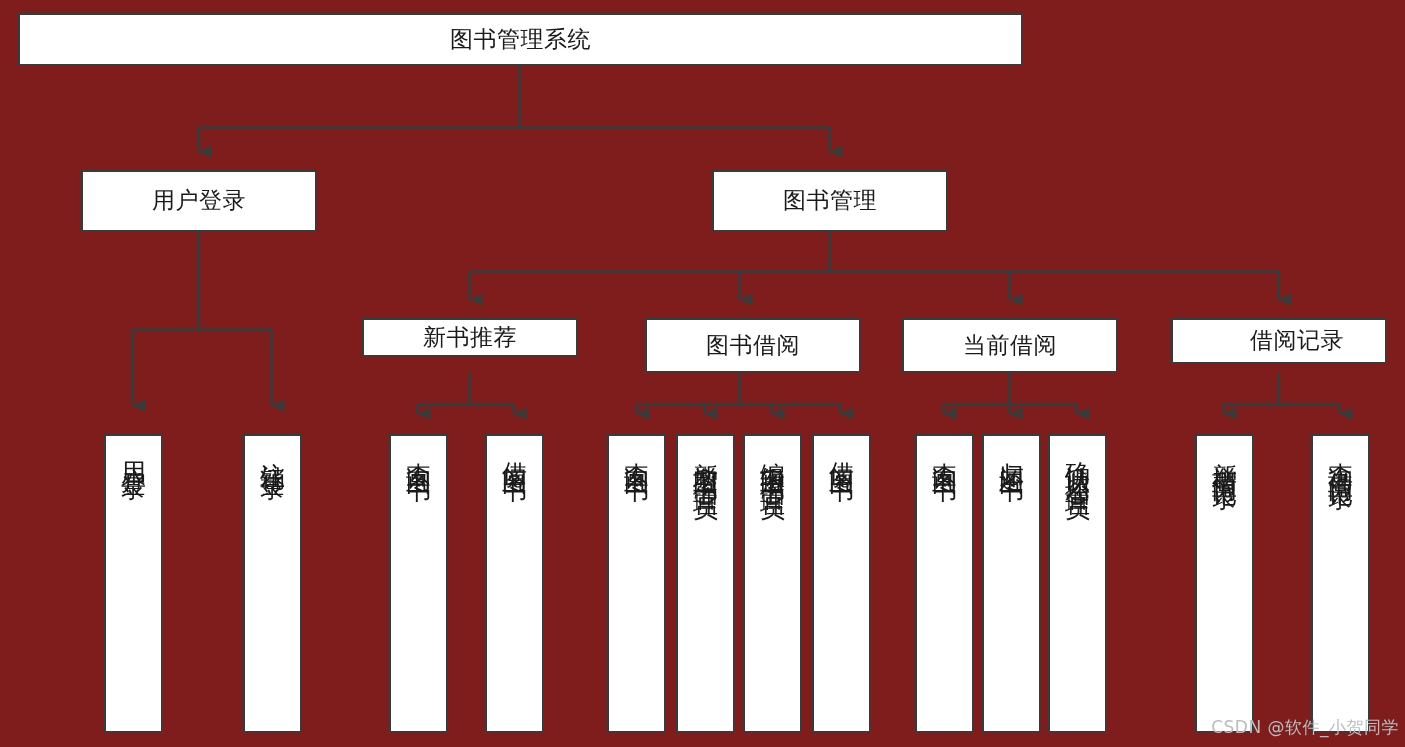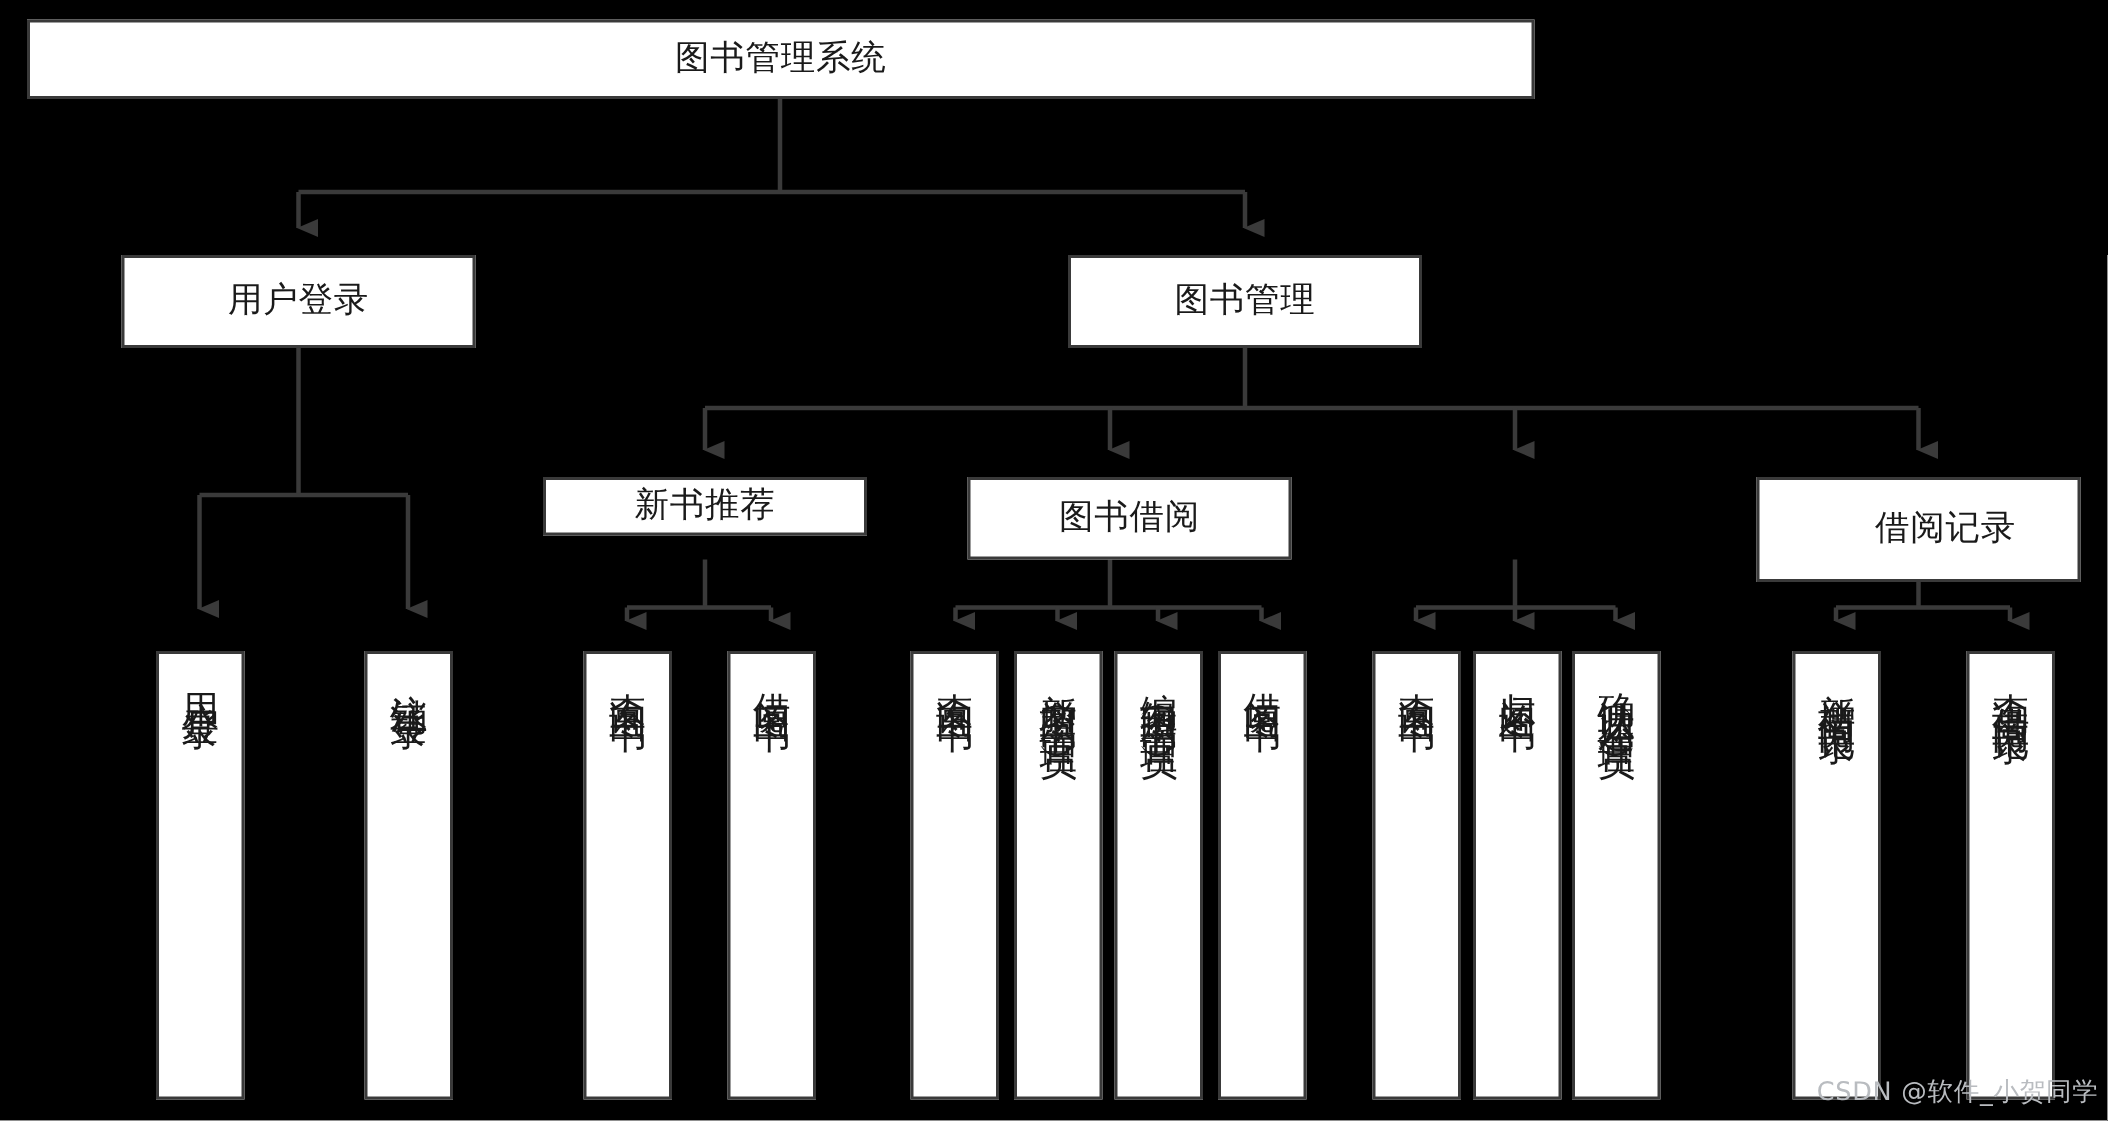--- a/index.html
+++ b/index.html
@@ -8,21 +8,21 @@
     padding: 0;
     background: #ffffff;
   }
   body {
     font-family: "DejaVu Sans", "Liberation Sans", sans-serif;
   }
   #canvas {
     position: relative;
     width: 1405px;
     height: 747px;
-    background: #000000;
+    background: #7f1d1d;
     overflow: hidden;
   }
   #edges {
     position: absolute;
     left: 0;
     top: 0;
     width: 1405px;
     height: 747px;
     pointer-events: none;
   }
@@ -136,21 +136,24 @@
   <div class="node h" style="left:712px; top:170px; width:236px; height:62px;text-align:center;">
     <span class="label">图书管理</span>
   </div>
 
   <div class="node h" style="left:362px; top:318px; width:216px; height:39px;">
     <span class="label">新书推荐</span>
   </div>
   <div class="node h" style="left:633px; top:318px; width:216px; height:55px;margin-left:12px;">
     <span class="label">图书借阅</span>
   </div>
-  <div class="node h" style="left:1171px; top:318px; width:216px; height:70px;padding-left:36px;">
+  <div class="node h" style="left:902px; top:318px; width:216px; height:55px;">
+    <span class="label">当前借阅</span>
+  </div>
+  <div class="node h" style="left:1171px; top:318px; width:216px; height:46px;padding-left:36px;">
     <span class="label">借阅记录</span>
   </div>
 
   <div class="node v" style="left:104px; top:434px; width:59px; height:299px;">
     <span class="label">用户登录</span>
   </div>
   <div class="node v" style="left:243px; top:434px; width:59px; height:299px;">
     <span class="label">注销登录</span>
   </div>
 

